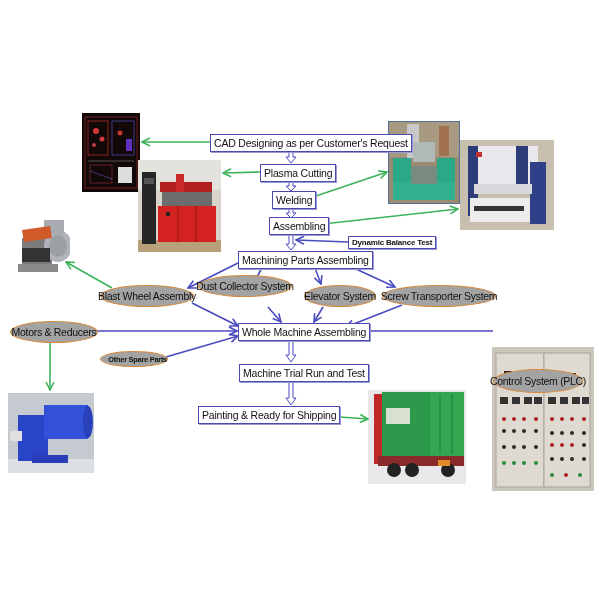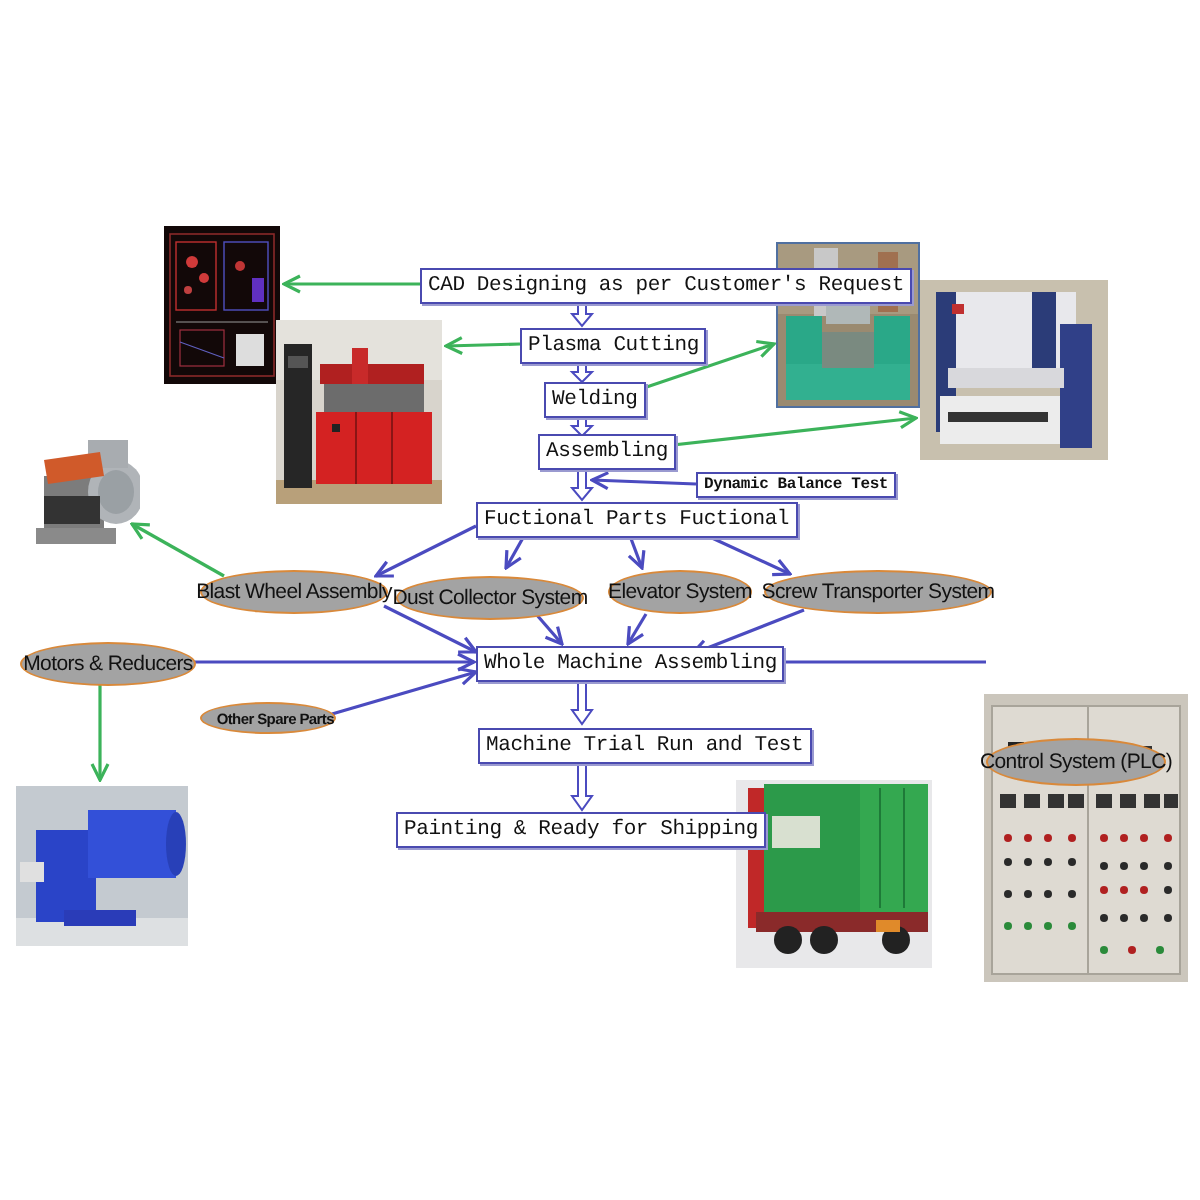--- a/index.html
+++ b/index.html
@@ -1,20 +1,20 @@
 <!DOCTYPE html>
 <html><head>
   <meta charset="utf-8">
   <style>
     html, body { margin: 0; padding: 0; background: #ffffff; }
     body { width: 600px; height: 600px; position: relative; overflow: hidden; font-family: "Liberation Sans", sans-serif; }
     #canvas { position: absolute; left: 0; top: 0; width: 600px; height: 600px; }
     .box {
       position: absolute; background: #fff; border: 1.5px solid #4a4ab0;
-      font-family: Liberation Mono, monospace; font-size: 10.5px; color: #111;
+      font-family: Liberation Sans, sans-serif; font-size: 10.5px; color: #111;
       white-space: nowrap; padding: 1px 3px; line-height: 14px; letter-spacing: -0.2px;
       box-shadow: 1px 1px 0 #9a9ad0;
     }
     .box.small { font-size: 8px; font-weight: bold; line-height: 11px; padding: 0 3px; }
     .oval {
       position: absolute; border: 1.8px solid #d9893a; border-radius: 50%;
       background: #a3a3a3; font-size: 10.5px; color: #111; white-space: nowrap;
       display: flex; align-items: center; justify-content: center; letter-spacing: -0.3px;
     }
     .oval.small { font-size: 7.5px; font-weight: bold; }
@@ -232,29 +232,29 @@
       <line x1="50" y1="340" x2="50" y2="390" marker-end="url(#ah-green)"></line>
       <line x1="312" y1="415" x2="368" y2="419" marker-end="url(#ah-green)"></line>
     </g>
   </svg>
 
   <div class="box" style="left:210px;top:134px;">CAD Designing as per Customer's Request</div>
   <div class="box" style="left:260px;top:164px;">Plasma Cutting</div>
   <div class="box" style="left:272px;top:191px;">Welding</div>
   <div class="box" style="left:269px;top:217px;">Assembling</div>
   <div class="box small" style="left:348px;top:236px;">Dynamic Balance Test</div>
-  <div class="box" style="left:238px;top:251px;">Fuctional Parts Fuctional</div>
+  <div class="box" style="left:238px;top:251px;">Machining Parts Assembling</div>
   <div class="box" style="left:238px;top:323px;">Whole Machine Assembling</div>
   <div class="box" style="left:198px;top:406px;">Painting &amp; Ready for Shipping</div>
   <div class="box" style="left:239px;top:364px;">Machine Trial Run and Test</div>
 
   <div class="oval" style="left:100px;top:285px;width:92px;height:20px;">
       <span>Blast Wheel Assembly</span>
     </div>
-  <div class="oval" style="left:198px;top:288px;width:92px;height:20px;text-align:right;">
+  <div class="oval" style="left:198px;top:275px;width:92px;height:20px;text-align:right;">
       <span>Dust Collector System</span>
     </div>
   <div class="oval" style="left:304px;top:285px;width:70px;height:20px;">
       <span>Elevator System</span>
     </div>
   <div class="oval" style="left:382px;top:285px;width:112px;height:20px;">
       <span>Screw Transporter System</span>
     </div>
   <div class="oval" style="left:10px;top:321px;width:86px;height:20px;text-align:center;">
       <span>Motors &amp; Reducers</span>

